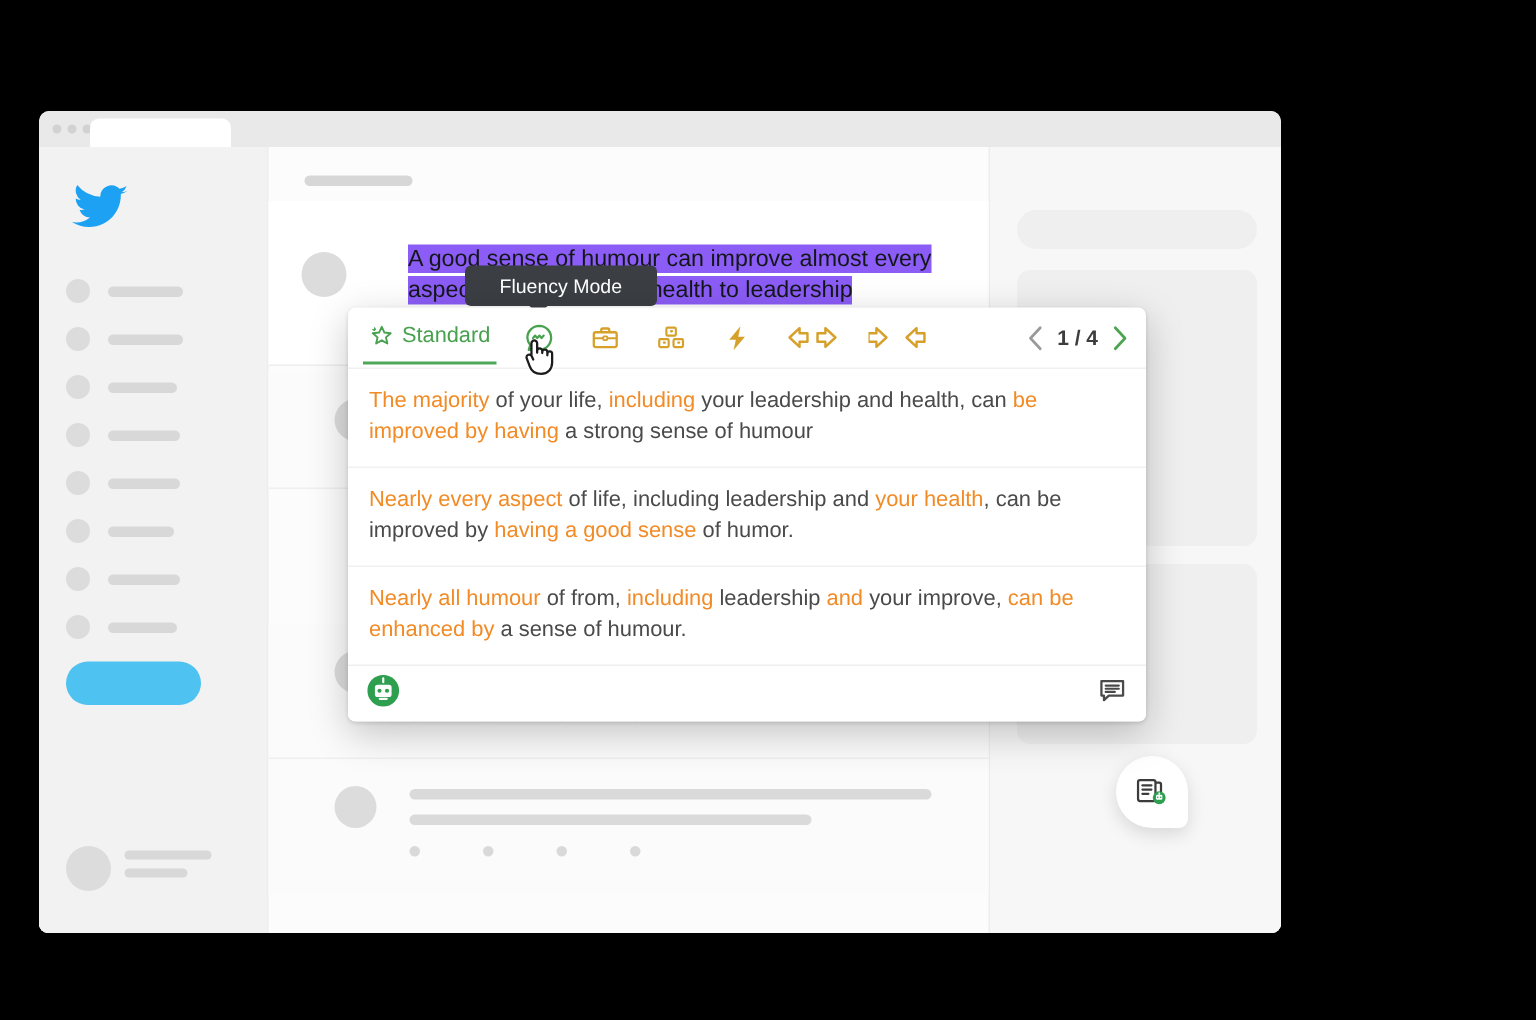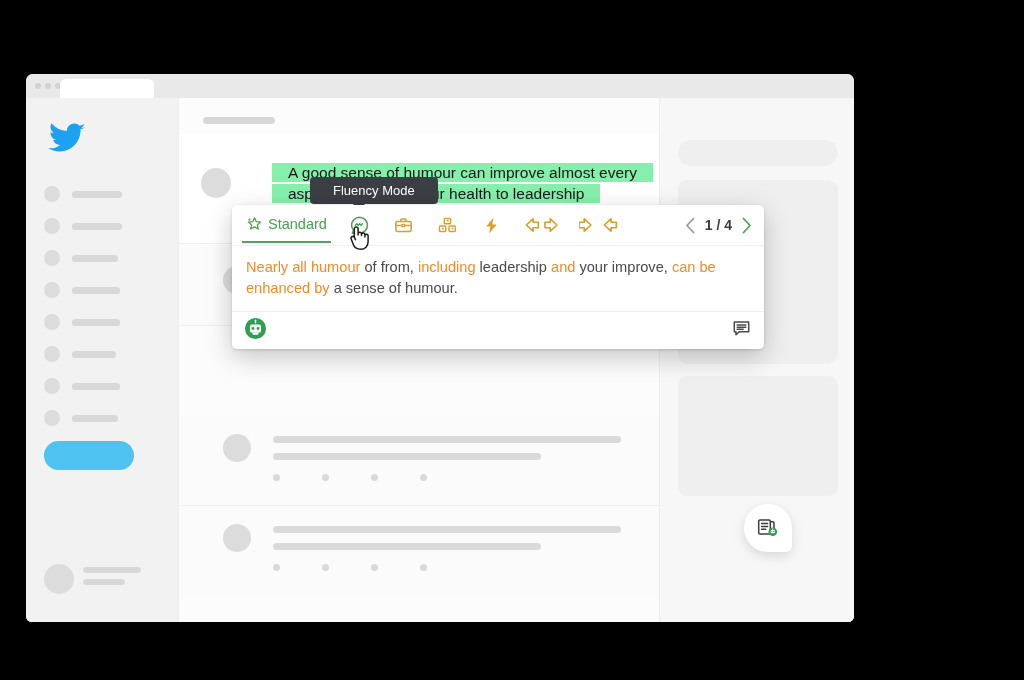--- a/index.html
+++ b/index.html
@@ -62,21 +62,21 @@
 
   .compose-card {
     position: absolute; left: 0; top: 36px; width: 100%; height: 110px;
     background: #fff; border-bottom: 1px solid #eee;
   }
   .compose-av { position: absolute; left: 22px; top: 34px; width: 30px; height: 30px; border-radius: 50%; background: #dcdcdc; }
   .compose-text {
     position: absolute; left: 93px; top: 28px; width: 390px;
     font-size: 15.5px; line-height: 21px; color: #14171a;
   }
-  .compose-text .hl { background: #86efac; padding: 1px 16px; }
+  .compose-text .hl { background: #8b5cf6; padding: 1px 0; }
 
   .tweet-row { position: absolute; left: 0; width: 100%; background: #fbfbfb; border-bottom: 1px solid #efefef; }
   .tw-av { position: absolute; left: 44px; top: 18px; width: 28px; height: 28px; border-radius: 50%; background: #dcdcdc; }
   .tw-l1 { position: absolute; left: 94px; top: 20px; height: 7px; border-radius: 4px; background: #dadada; }
   .tw-l2 { position: absolute; left: 94px; top: 37px; height: 7px; border-radius: 4px; background: #dadada; }
   .tw-acts { position: absolute; left: 94px; top: 58px; display: flex; gap: 42px; }
   .tw-acts i { display: block; width: 7px; height: 7px; border-radius: 50%; background: #d9d9d9; }
 
   
   .rail { position: absolute; left: 634px; top: 0; right: 0; height: 100%; background: #f7f7f7; }
@@ -348,20 +348,26 @@
         <span class="chev">
           <svg width="11" height="17" viewBox="0 0 11 17">
             <path d="M2.5 1.5L9 8.5l-6.5 7" fill="none" stroke="#4ba44f" stroke-width="1.8" stroke-linecap="round" stroke-linejoin="round"></path>
           </svg>
         </span>
       </div>
     </div>
 
     <div>
       <div class="sugg">
+        <p><span class="o">The majority</span><span> of your life, </span><span class="o">including</span><span> your leadership and health, can </span><span class="o">be improved by having</span><span> a strong sense of humour</span></p>
+      </div>
+      <div class="sugg">
+        <p><span class="o">Nearly every aspect</span><span> of life, including leadership and </span><span class="o">your health</span><span>, can be improved by </span><span class="o">having a good sense</span><span> of humor.</span></p>
+      </div>
+      <div class="sugg">
         <p><span class="o">Nearly all humour</span><span> of from, </span><span class="o">including</span><span> leadership </span><span class="o">and</span><span> your improve, </span><span class="o">can be enhanced by</span><span> a sense of humour.</span></p>
       </div>
     </div>
 
     <div class="popup-footer">
       <span>
         <svg width="23" height="23" viewBox="0 0 24 24">
           <circle cx="12" cy="12" r="11" fill="#2e9e4f"></circle>
           <path d="M12 3.4v2.6" stroke="#fff" stroke-width="1.5" stroke-linecap="round"></path>
           <rect x="6.2" y="7.8" width="11.6" height="8.6" rx="2" fill="#fff"></rect>

